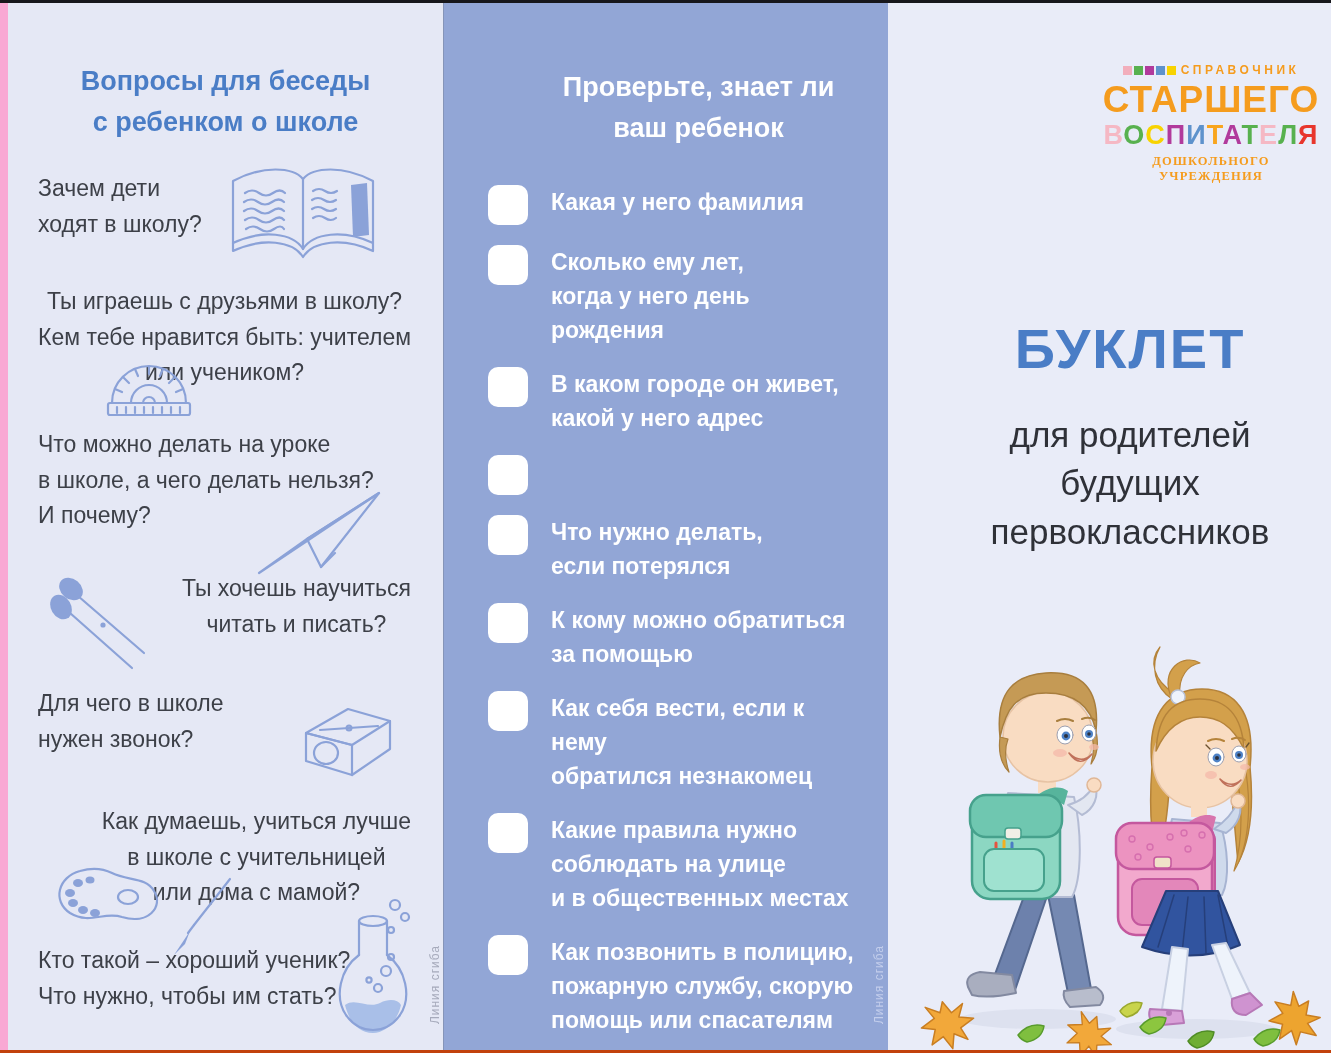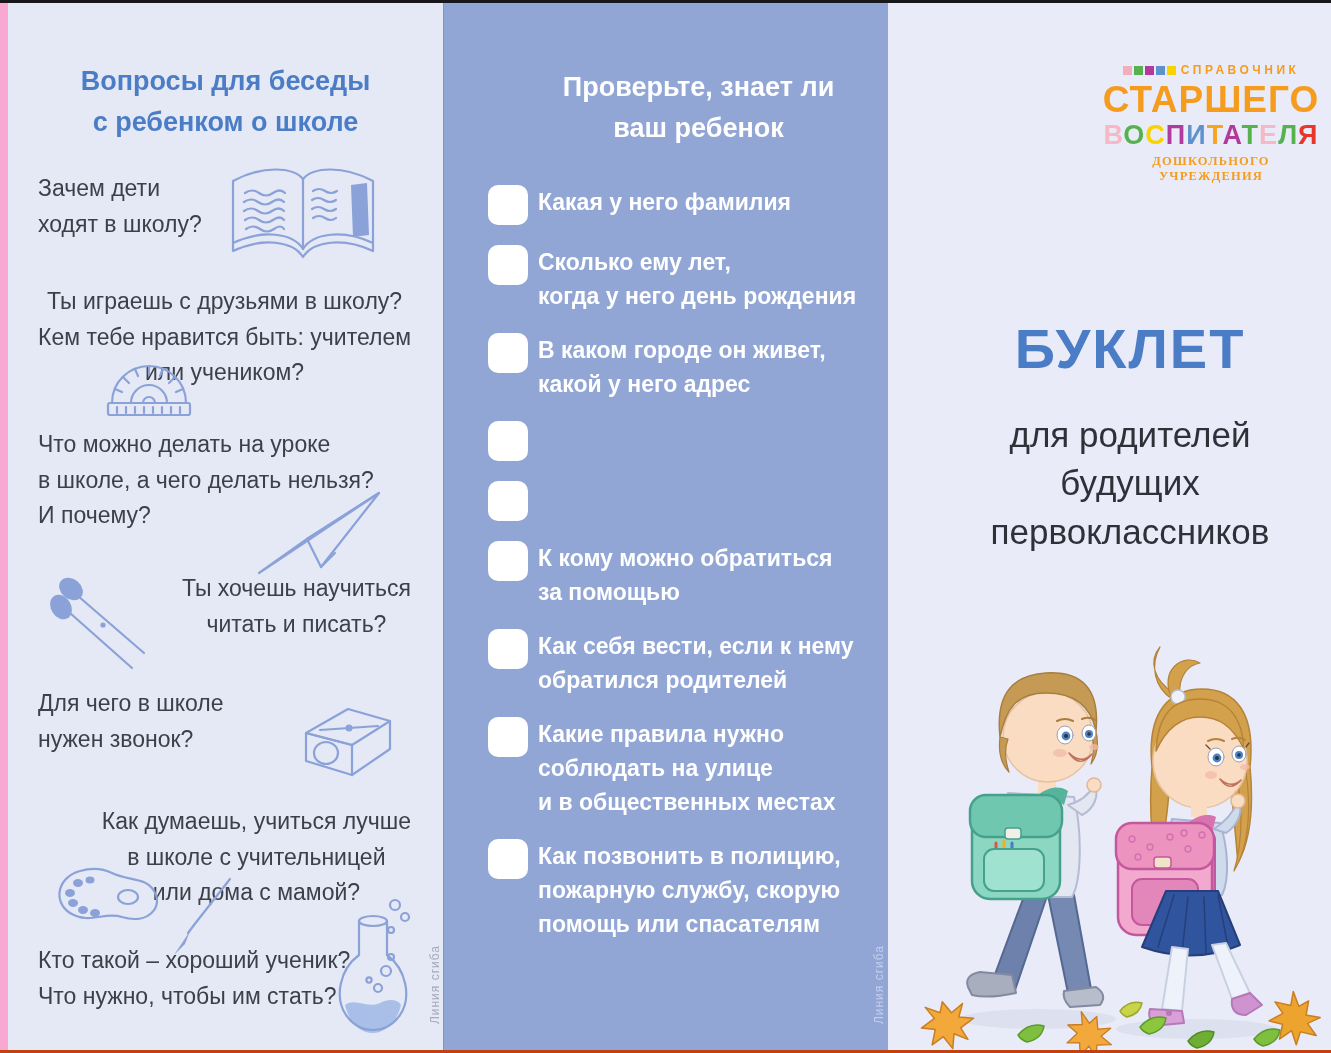--- a/index.html
+++ b/index.html
@@ -18,21 +18,21 @@
   .licon {position:absolute;}
   .licon path, .licon line, .licon ellipse, .licon circle, .licon rect
         {stroke:#8ba2d8; stroke-width:2.2; fill:none; stroke-linecap:round; stroke-linejoin:round;}
   .licon .fill {fill:#8ba2d8; stroke:none;}
   .licon .liquid {fill:#a9bfe8; stroke:none;}
 
   .mid-title {position:absolute; top:64px; left:0; width:100%; text-align:center;
               color:#ffffff; font-weight:bold; font-size:27px; line-height:1.5; white-space:pre-line;padding-left:32px;}
   .checklist {position:absolute; top:182px; left:44px; right:26px;
               display:flex; flex-direction:column; gap:20px;}
-  .chk-row {display:flex; align-items:flex-start; gap:10px;}
+  .chk-row {display:flex; align-items:flex-start; gap:23px;}
   .cb {width:40px; height:40px; background:#ffffff; border-radius:10px; flex:0 0 auto;}
   .chk-text {color:#ffffff; font-weight:bold; font-size:23px; line-height:34px; white-space:pre-line;}
 
   .fold {position:absolute; bottom:26px; font-size:12px; letter-spacing:1px;
          writing-mode:vertical-rl; transform:rotate(180deg);}
   .fold-left {right:1px; color:#a6aabb;}
   .fold-mid  {right:3px; color:#c3ceec;}
 
   .logo {position:absolute; top:60px; left:212px; width:222px; text-align:center;}
   .logo-top {display:flex; align-items:center; justify-content:center; margin-bottom:4px;}
@@ -190,30 +190,32 @@
         <div class="chk-row">
           <span class="cb"></span>
           <div class="chk-text">В каком городе он живет,
 какой у него адрес</div>
         </div>
         <div class="chk-row">
           <span class="cb"></span>
         </div>
         <div class="chk-row">
           <span class="cb"></span>
+          <div class="chk-text">Что нужно делать,
+если потерялся</div>
         </div>
         <div class="chk-row">
           <span class="cb"></span>
           <div class="chk-text">К кому можно обратиться
 за помощью</div>
         </div>
         <div class="chk-row">
           <span class="cb"></span>
           <div class="chk-text">Как себя вести, если к нему
-обратился родителей</div>
+обратился незнакомец</div>
         </div>
         <div class="chk-row">
           <span class="cb"></span>
           <div class="chk-text">Какие правила нужно
 соблюдать на улице
 и в общественных местах</div>
         </div>
         <div class="chk-row">
           <span class="cb"></span>
           <div class="chk-text">Как позвонить в полицию,

